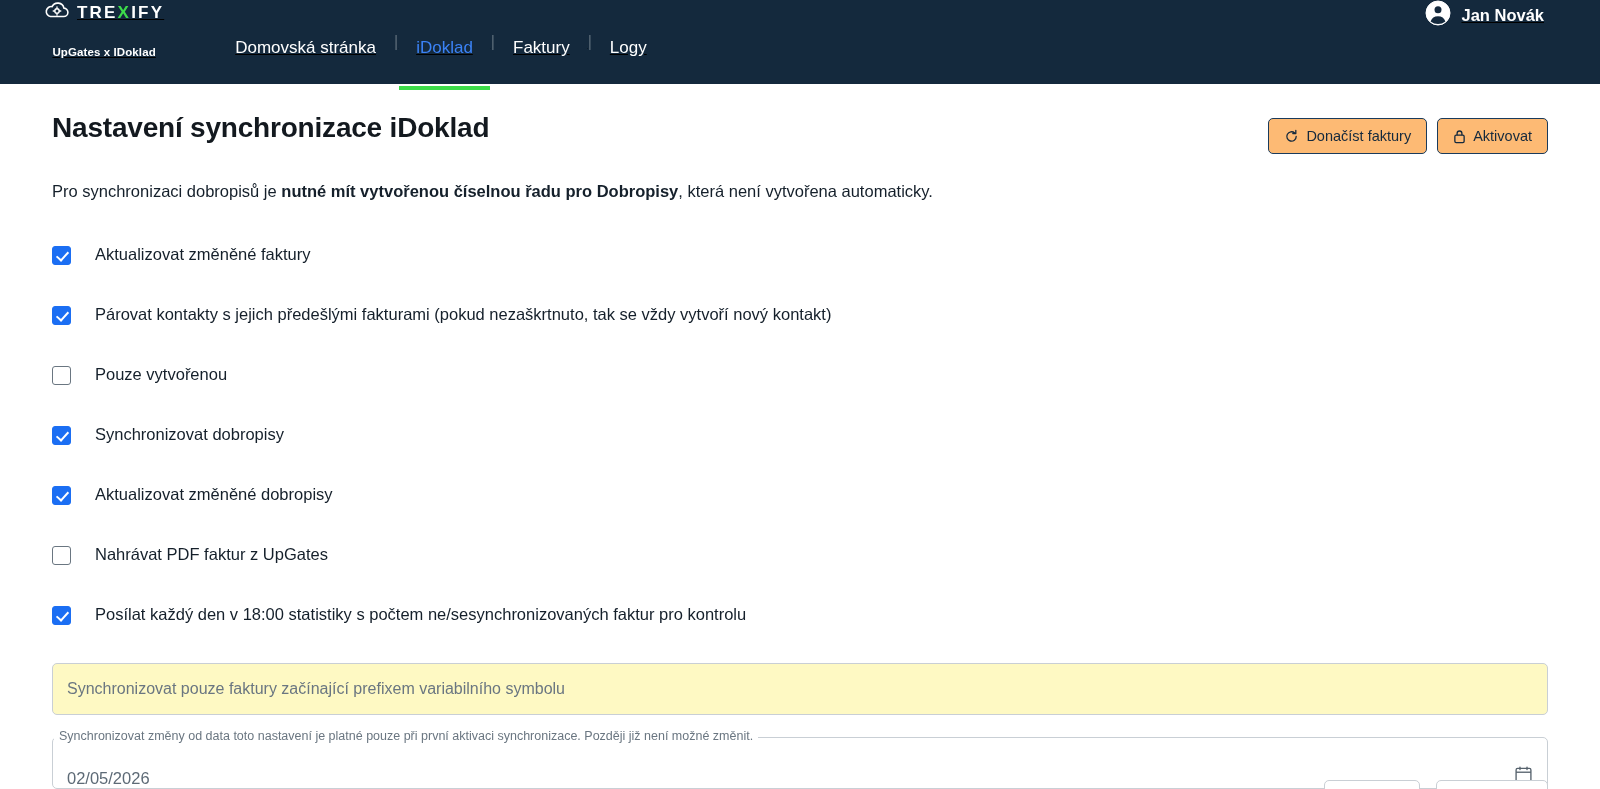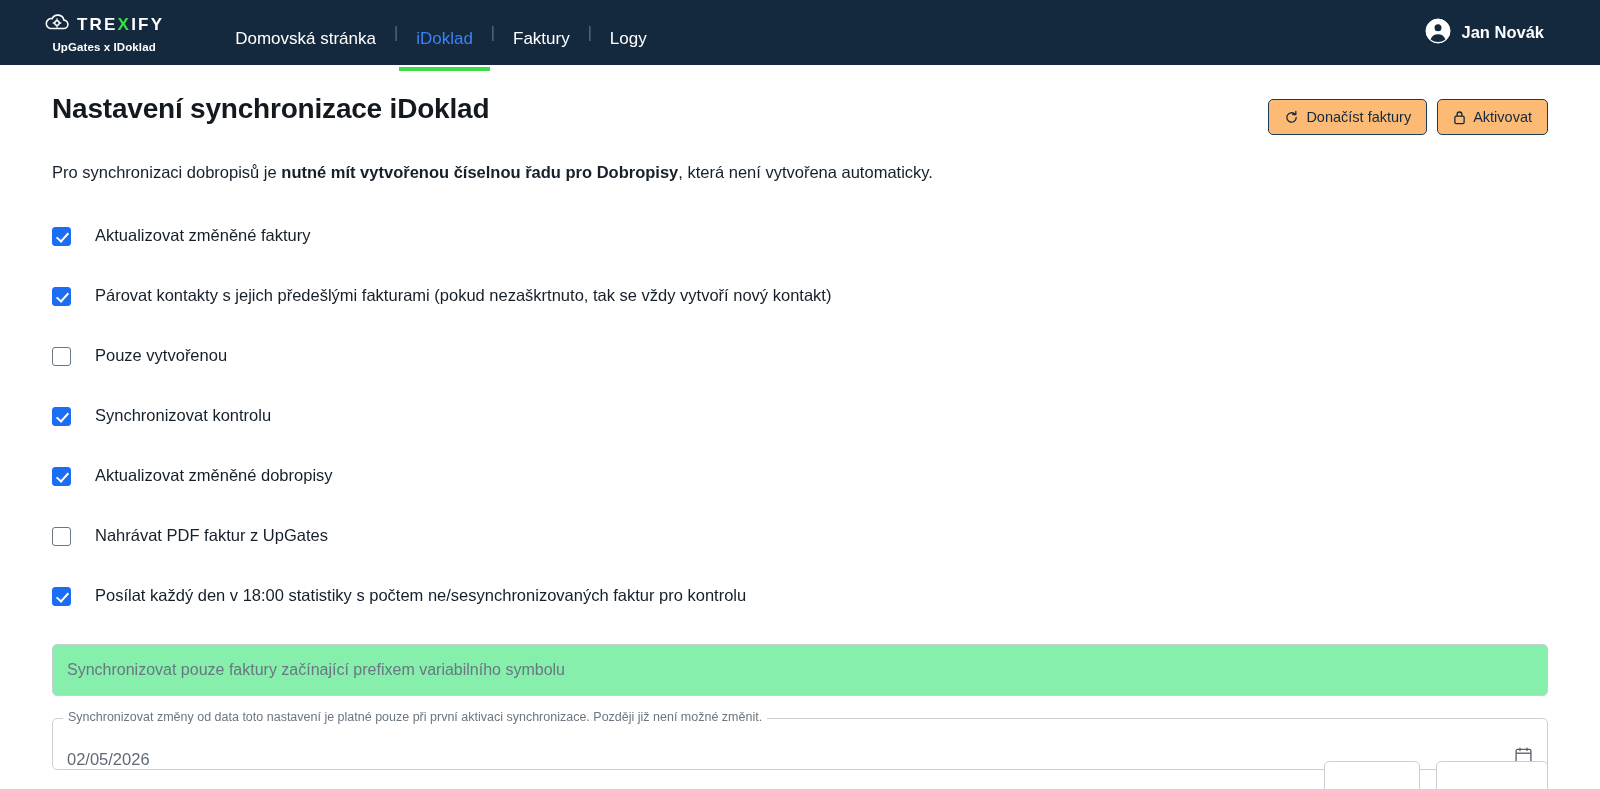--- a/index.html
+++ b/index.html
@@ -11,26 +11,27 @@
   }
   body {
     width: 1600px;
     height: 789px;
     overflow: hidden;
     position: relative;
   }
 
   
   .navbar {
-    height: 65px;
+    height: 84px;
     background: #14293d;
     display: flex;
-    align-items: center;
+    align-items: flex-start;
     padding: 0 24px 0 44px;
     position: relative;
+    text-decoration: underline;
   }
   .brand {
     display: flex;
     flex-direction: column;
     justify-content: center;
     margin-right: 54px;
   }
   .brand-top {
     display: flex;
     align-items: center;
@@ -43,21 +44,21 @@
     font-weight: bold;
     letter-spacing: 2.2px;
     line-height: 1;
   }
   .brand-word .x { color: #3ddc4a; }
   .brand-sub {
     color: #ffffff;
     font-size: 11.5px;
     font-weight: bold;
     letter-spacing: 0.1px;
-    margin-top: 5px;
+    margin-top: 22px;
     text-align: center;
     width: 100%;
   }
   .nav-links {
     display: flex;
     align-items: center;
     height: 100%;
   }
   .nav-item {
     color: #ffffff;
@@ -186,21 +187,21 @@
     color: #15202b;
     line-height: 1.3;
   }
 
   
   .text-input {
     width: 100%;
     height: 52px;
     border: 1px solid #c9cfd5;
     border-radius: 5px;
-    background: #86efac;
+    background: #fef9c3;
     font-size: 16px;
     color: #6a7681;
     padding: 0 14px;
     margin-top: 18px;
     font-family: "Liberation Sans", sans-serif;
     outline: none;
   }
   .text-input::placeholder { color: #6a7681; }
 
   .fieldset-wrap {
@@ -213,21 +214,21 @@
     border: 1px solid #c9cfd5;
     border-radius: 5px;
     background: #ffffff;
     display: flex;
     align-items: flex-end;
     padding: 0 14px;
   }
   .fieldset-legend {
     position: absolute;
     top: -8px;
-    left: 11px;
+    left: 2px;
     background: #ffffff;
     padding: 0 5px;
     font-size: 12.5px;
     color: #6a7681;
     white-space: nowrap;
   }
   .date-value {
     font-size: 16.5px;
     color: #5d6a76;
   }
@@ -341,21 +342,21 @@
       <span class="check-label">Párovat kontakty s jejich předešlými fakturami (pokud nezaškrtnuto, tak se vždy vytvoří nový kontakt)</span>
     </div>
 
     <div class="check-row">
       <span class="cbox off"></span>
       <span class="check-label">Pouze vytvořenou</span>
     </div>
 
     <div class="check-row">
       <span class="cbox on"></span>
-      <span class="check-label">Synchronizovat kontrolu</span>
+      <span class="check-label">Synchronizovat dobropisy</span>
     </div>
 
     <div class="check-row">
       <span class="cbox on"></span>
       <span class="check-label">Aktualizovat změněné dobropisy</span>
     </div>
 
     <div class="check-row">
       <span class="cbox off"></span>
       <span class="check-label">Nahrávat PDF faktur z UpGates</span>

